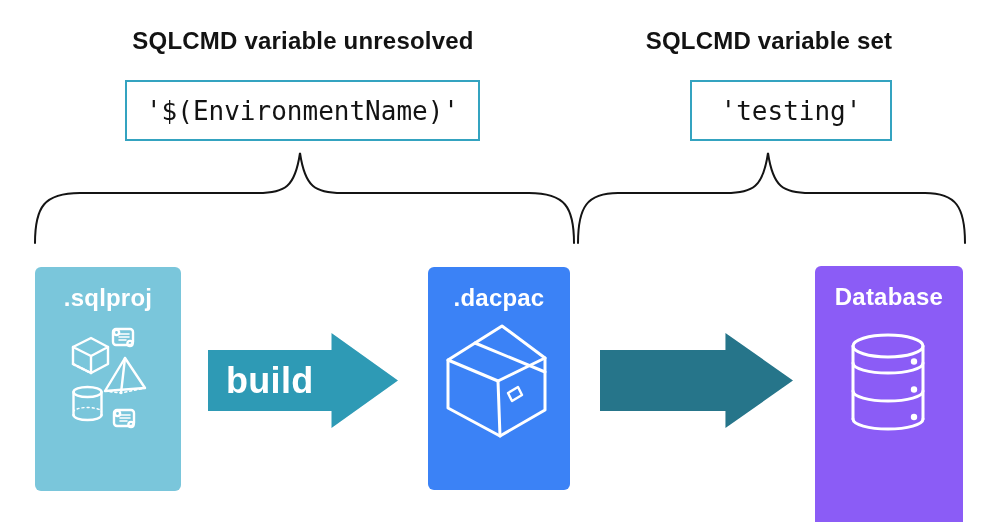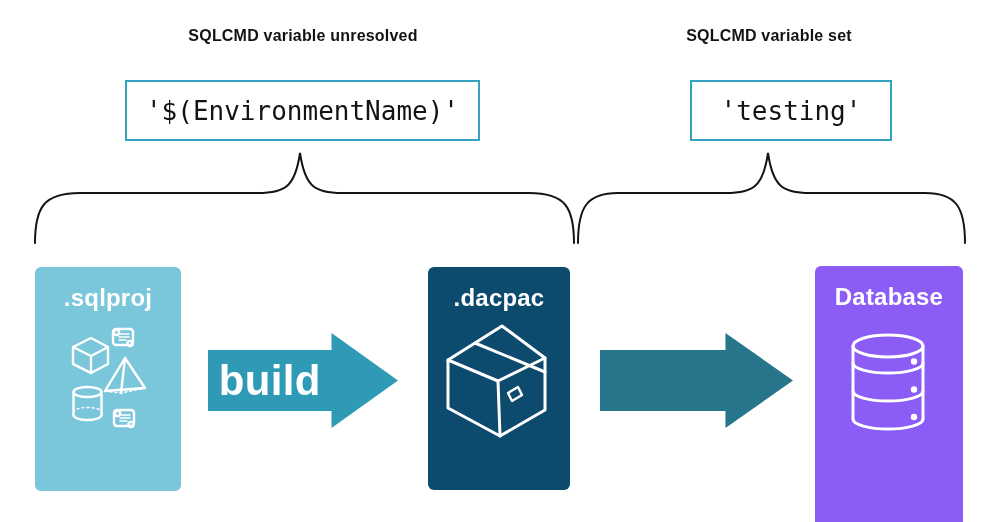--- a/index.html
+++ b/index.html
@@ -2,21 +2,21 @@
 <html><head>
 <meta charset="utf-8">
 <style>
   html,body{margin:0;padding:0;background:#ffffff;}
   .canvas{
     position:relative;width:1000px;height:522px;background:#ffffff;overflow:hidden;
     font-family:"Liberation Sans",sans-serif;
   }
   .abs{position:absolute;}
   .hdr{
-    font-weight:bold;font-size:16px;letter-spacing:0.2px;
+    font-weight:bold;font-size:24px;letter-spacing:0.2px;
     text-align:center;color:#131313;white-space:nowrap;
   }
   .codebox{
     box-sizing:border-box;background:#ffffff;border:2px solid #1d4ed8;
     display:flex;align-items:center;justify-content:center;
   }
   .codetext{
     font-family:"DejaVu Sans Mono",monospace;font-size:26px;color:#131313;white-space:pre;
   }
   .stage{
@@ -29,21 +29,21 @@
   .arrow{
     display:block;
   }
   .arrow-shape{
     position:absolute;left:0;top:0;width:100%;height:100%;
     clip-path:polygon(0% 18%, 65% 18%, 65% 0%, 100% 50%, 65% 100%, 65% 82%, 0% 82%);
   }
   .arrow-label{
     position:absolute;left:0;top:0;width:65%;height:100%;
     display:flex;align-items:center;justify-content:center;
-    color:#ffffff;font-weight:bold;font-size:42px;letter-spacing:0.3px;
+    color:#ffffff;font-weight:bold;font-size:36px;letter-spacing:0.3px;
   }
   svg{display:block;}
 </style>
 </head>
 <body>
 
 <div class="canvas">
 
   <div class="abs hdr" style="left: 118px; top: 27px; width: 370px; color: rgb(19, 19, 19);">SQLCMD variable unresolved</div>
 
@@ -96,21 +96,21 @@
         <path d="M60 93 H70 M60 96 H70 M60 99 H67" stroke-width="1.6"></path>
       </g>
     </svg>
   </div>
 
   <div class="abs arrow" style="left:208px;top:333px;width:190px;height:95px;">
     <div class="arrow-shape" style="background-color: rgb(46, 154, 181);"></div>
     <div class="arrow-label">build</div>
   </div>
 
-  <div class="abs stage" style="left: 428px; top: 267px; width: 142px; height: 223px; background-color: #0c4a6e;">
+  <div class="abs stage" style="left: 428px; top: 267px; width: 142px; height: 223px; background-color: #3b82f6;">
     <div class="stage-label">.dacpac</div>
     <svg class="abs" style="left:18px;top:56px;" width="106" height="122" viewBox="0 0 106 122">
       <g fill="none" stroke-width="3" stroke-linejoin="round" stroke-linecap="round" stroke="#ffffff">
         <path d="M56 3 L99 35 L52 58 L2 37 Z"></path>
         <path d="M2 37 L2 85 L54 113 L99 87 L99 35"></path>
         <path d="M52 58 L54 113"></path>
         <path d="M29 20 L99 49"></path>
         <path d="M62 70 L72 64 L76 72 L66 78 Z" stroke-width="2.4"></path>
       </g>
     </svg>

